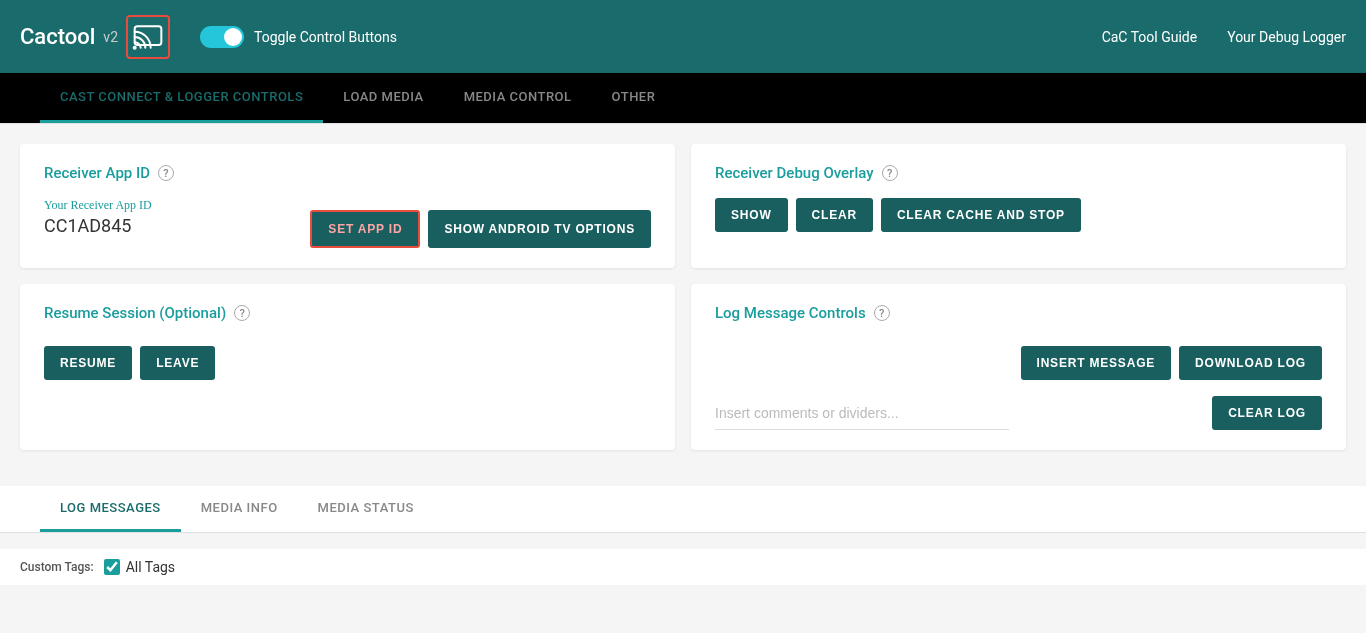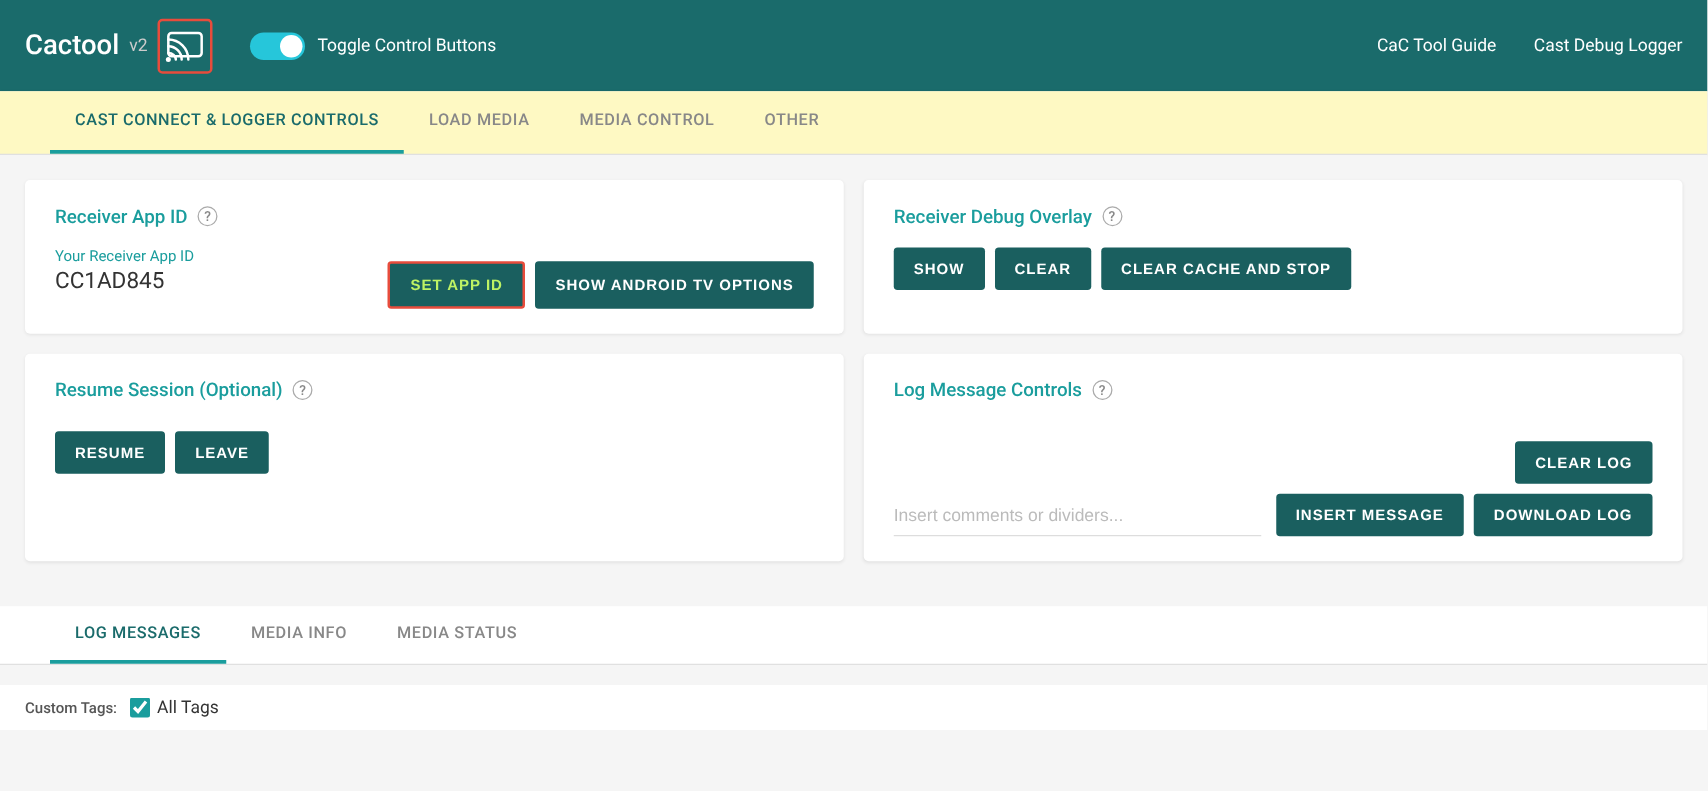--- a/index.html
+++ b/index.html
@@ -76,21 +76,21 @@
     }
     .header-link {
       color: white;
       text-decoration: none;
       font-size: 14px;
       cursor: pointer;
     }
 
     
     .tabs-bar {
-      background: #fef9c3;
+      background: #000000;
       border-bottom: 1px solid #e0e0e0;
       display: flex;
       padding: 0 40px;
       box-shadow: 0 1px 3px rgba(0,0,0,0.1);
     }
     .tab {
       padding: 16px 20px;
       font-size: 13px;
       font-weight: 500;
       color: #888;
@@ -143,20 +143,21 @@
       font-size: 11px;
       color: #888;
       cursor: pointer;
     }
 
     
     .input-label {
       color: #1a9d9d;
       font-size: 12px;
       margin-bottom: 2px;
+      font-family: Liberation Serif, serif;
     }
     .input-value {
       color: #333;
       font-size: 18px;
       margin-bottom: 12px;
     }
     .input-field {
       width: 100%;
       border: none;
       border-bottom: 1px solid #ddd;
@@ -185,21 +186,21 @@
       border-radius: 3px;
       cursor: pointer;
       text-transform: uppercase;
     }
     .btn-primary {
       background: #1a5f5f;
       color: white;
     }
     .btn-highlighted {
       background: #1a5f5f;
-      color: #bef264;
+      color: #fca5a5;
       border: 2px solid #e74c3c;
     }
 
     
     .card-row {
       display: flex;
       align-items: flex-end;
       gap: 12px;
     }
     .card-input-group {
@@ -274,21 +275,21 @@
         <circle cx="2" cy="20" r="1.5" fill="white"></circle>
       </svg>
     </div>
   </div>
   <div class="toggle-section">
     <div class="toggle-switch"></div>
     <span class="toggle-label">Toggle Control Buttons</span>
   </div>
   <nav class="header-links">
     <a class="header-link">CaC Tool Guide</a>
-    <a class="header-link">Cast Debug Logger</a>
+    <a class="header-link">Your Debug Logger</a>
   </nav>
 </header>
 
 <nav class="tabs-bar">
   <div class="tab active">CAST CONNECT &amp; LOGGER CONTROLS</div>
   <div class="tab">LOAD MEDIA</div>
   <div class="tab">MEDIA CONTROL</div>
   <div class="tab">OTHER</div>
 </nav>
 
@@ -340,26 +341,26 @@
     <div class="card">
       <div class="card-title">
         <span>Log Message Controls</span>
         <span class="help-icon">?</span>
       </div>
       <div class="card-row">
         <div class="card-input-group">
           <input class="input-field" type="text" placeholder="Insert comments or dividers..." style="">
         </div>
         <div class="button-row" style="flex-direction: column; align-items: flex-end;">
-          <div style="display:flex; gap:8px; margin-top:8px;">
-            <button class="btn btn-primary">CLEAR LOG</button>
-          </div>
           <div style="display:flex; gap:8px;">
             <button class="btn btn-primary">INSERT MESSAGE</button>
             <button class="btn btn-primary">DOWNLOAD LOG</button>
+          </div>
+          <div style="display:flex; gap:8px; margin-top:8px;">
+            <button class="btn btn-primary">CLEAR LOG</button>
           </div>
         </div>
       </div>
     </div>
 
   </div>
 </div>
 
 <nav class="lower-tabs-bar">
   <div class="lower-tab active">LOG MESSAGES</div>

